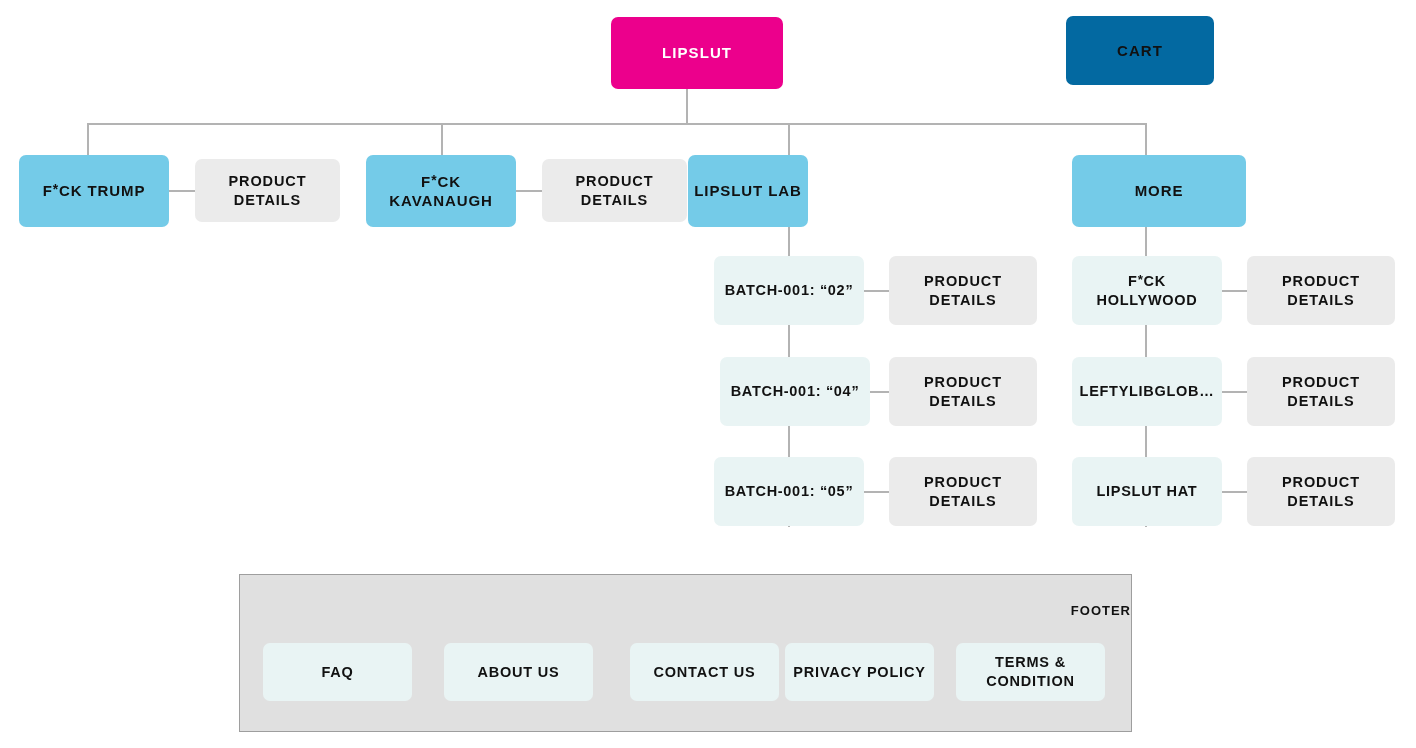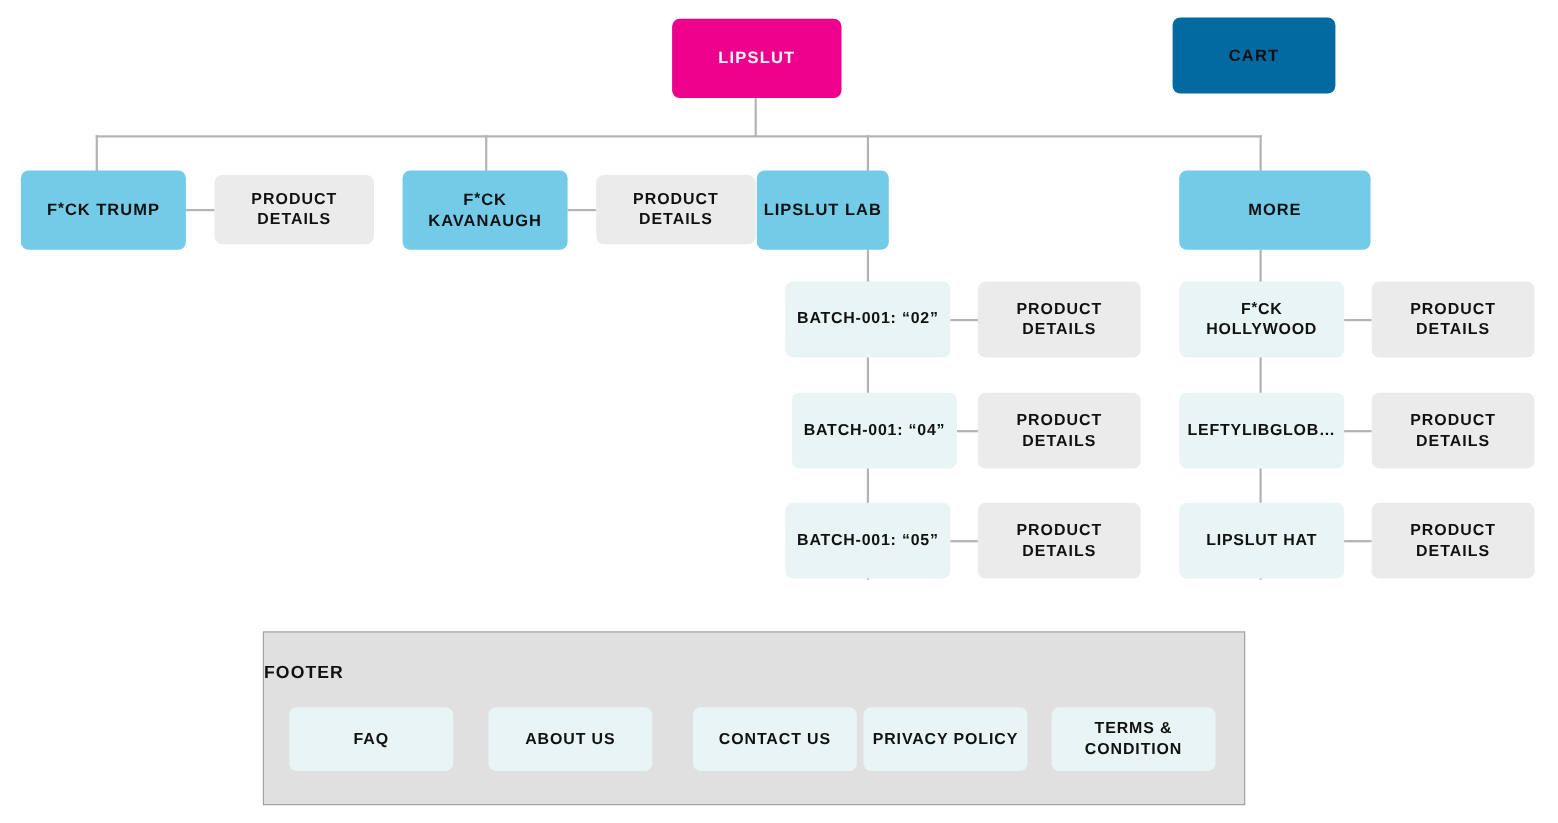--- a/index.html
+++ b/index.html
@@ -83,23 +83,23 @@
   #footer-box {
     position: absolute;
     box-sizing: border-box;
     background: #E0E0E0;
     border: 1px solid #9e9e9e;
     z-index: 1;
   }
   #footer-title {
     position: absolute;
     width: 100%;
-    text-align: left;
+    text-align: right;
     font-weight: bold;
-    font-size: 16px;
+    font-size: 13px;
     letter-spacing: 1px;
     color: #111111;
   }
   .node.footer-link {
     background: #E9F4F4;
     font-size: 14.5px;
     letter-spacing: 0.8px;
   }
 </style>
 </head>
@@ -124,21 +124,21 @@
   <div class="line v" style="left:1145px; top:227px; height:300px;"></div>
 
   <div class="line h" style="left:863px; top:290px; width:26px;"></div>
   <div class="line h" style="left:863px; top:391px; width:26px;"></div>
   <div class="line h" style="left:863px; top:491px; width:26px;"></div>
 
   <div class="line h" style="left:1221px; top:290px; width:26px;"></div>
   <div class="line h" style="left:1221px; top:391px; width:26px;"></div>
   <div class="line h" style="left:1221px; top:491px; width:26px;"></div>
 
-  <div class="node root" style="left:611px; top:17px; width:154px; height:72px;">
+  <div class="node root" style="left:611px; top:17px; width:172px; height:72px;">
     <span class="label">LIPSLUT</span>
   </div>
 
   <div class="node cart" style="left:1066px; top:16px; width:148px; height:69px;">
     <span class="label">CART</span>
   </div>
 
   <div class="node section" style="left:19px; top:155px; width:150px; height:72px;">
     <span class="label">
       <span>F</span><sup>*</sup><span>CK TRUMP</span>

